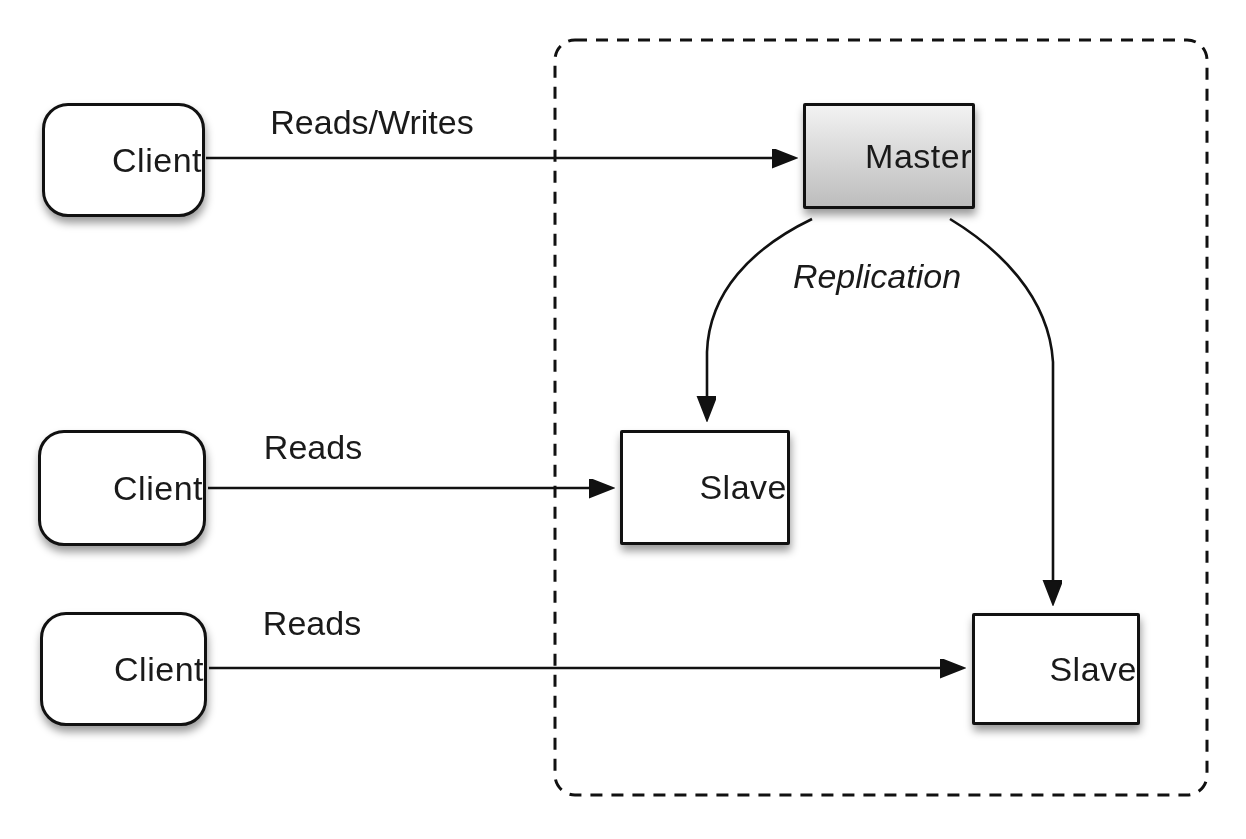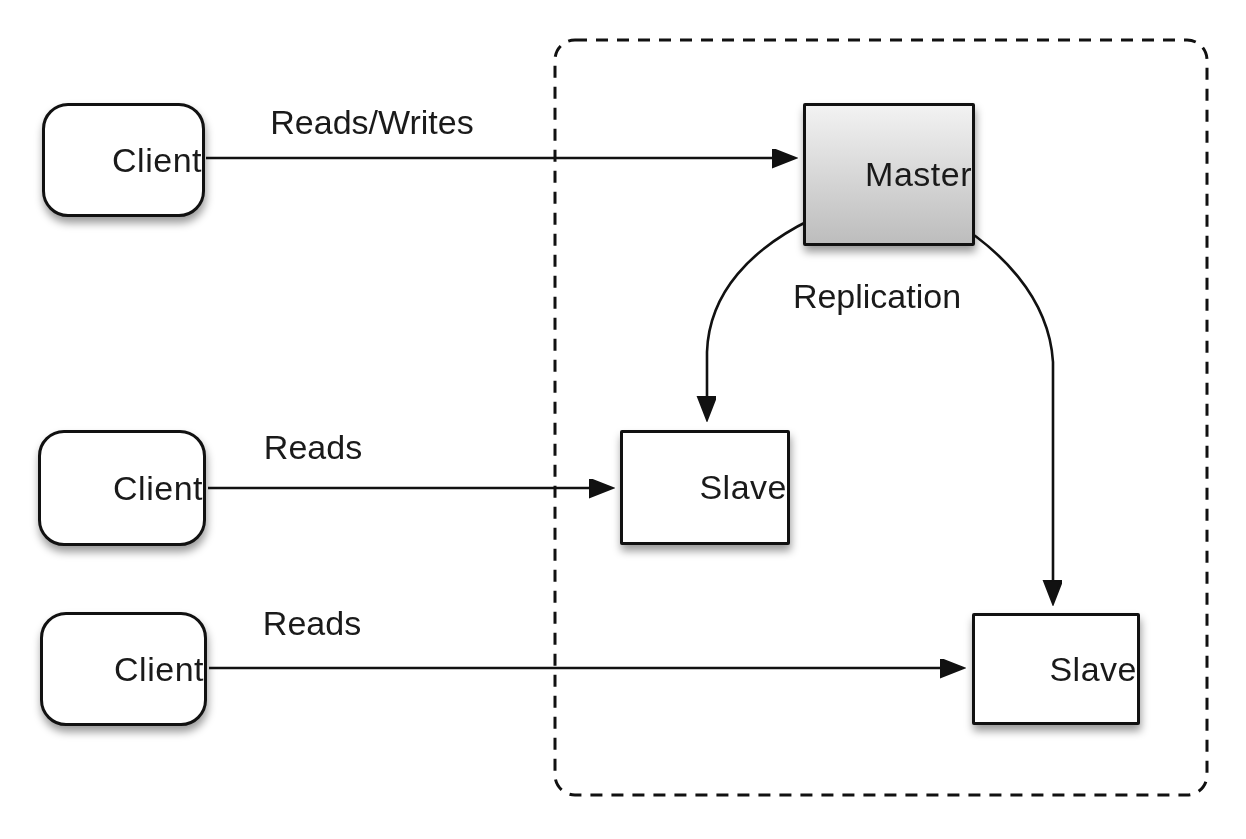--- a/index.html
+++ b/index.html
@@ -81,33 +81,33 @@
   </div>
 
   <div class="node client" style="left:38px;  top:430px; width:168px; height:116px;">
     <span>Client</span>
   </div>
 
   <div class="node client" style="left:40px;  top:612px; width:167px; height:114px;">
     <span>Client</span>
   </div>
 
-  <div class="node server master" style="left:803px; top:103px; width:172px; height:143px;">
+  <div class="node server master" style="left:803px; top:103px; width:172px; height:106px;">
     <span>Master</span>
   </div>
 
   <div class="node server" style="left:620px; top:430px; width:170px; height:115px;">
     <span>Slave</span>
   </div>
 
   <div class="node server" style="left:972px; top:613px; width:168px; height:112px;">
     <span>Slave</span>
   </div>
 
   <div class="edge-label" style="left:372px; top:122px;">Reads/Writes</div>
 
   <div class="edge-label" style="left:313px; top:447px;">Reads</div>
 
   <div class="edge-label" style="left:312px; top:623px;">Reads</div>
 
-  <div class="edge-label" style="left:877px; top:296px;">Replication</div>
+  <div class="edge-label" style="left:877px; top:276px;font-style:italic;">Replication</div>
 
 </div>
 
 </body></html>

